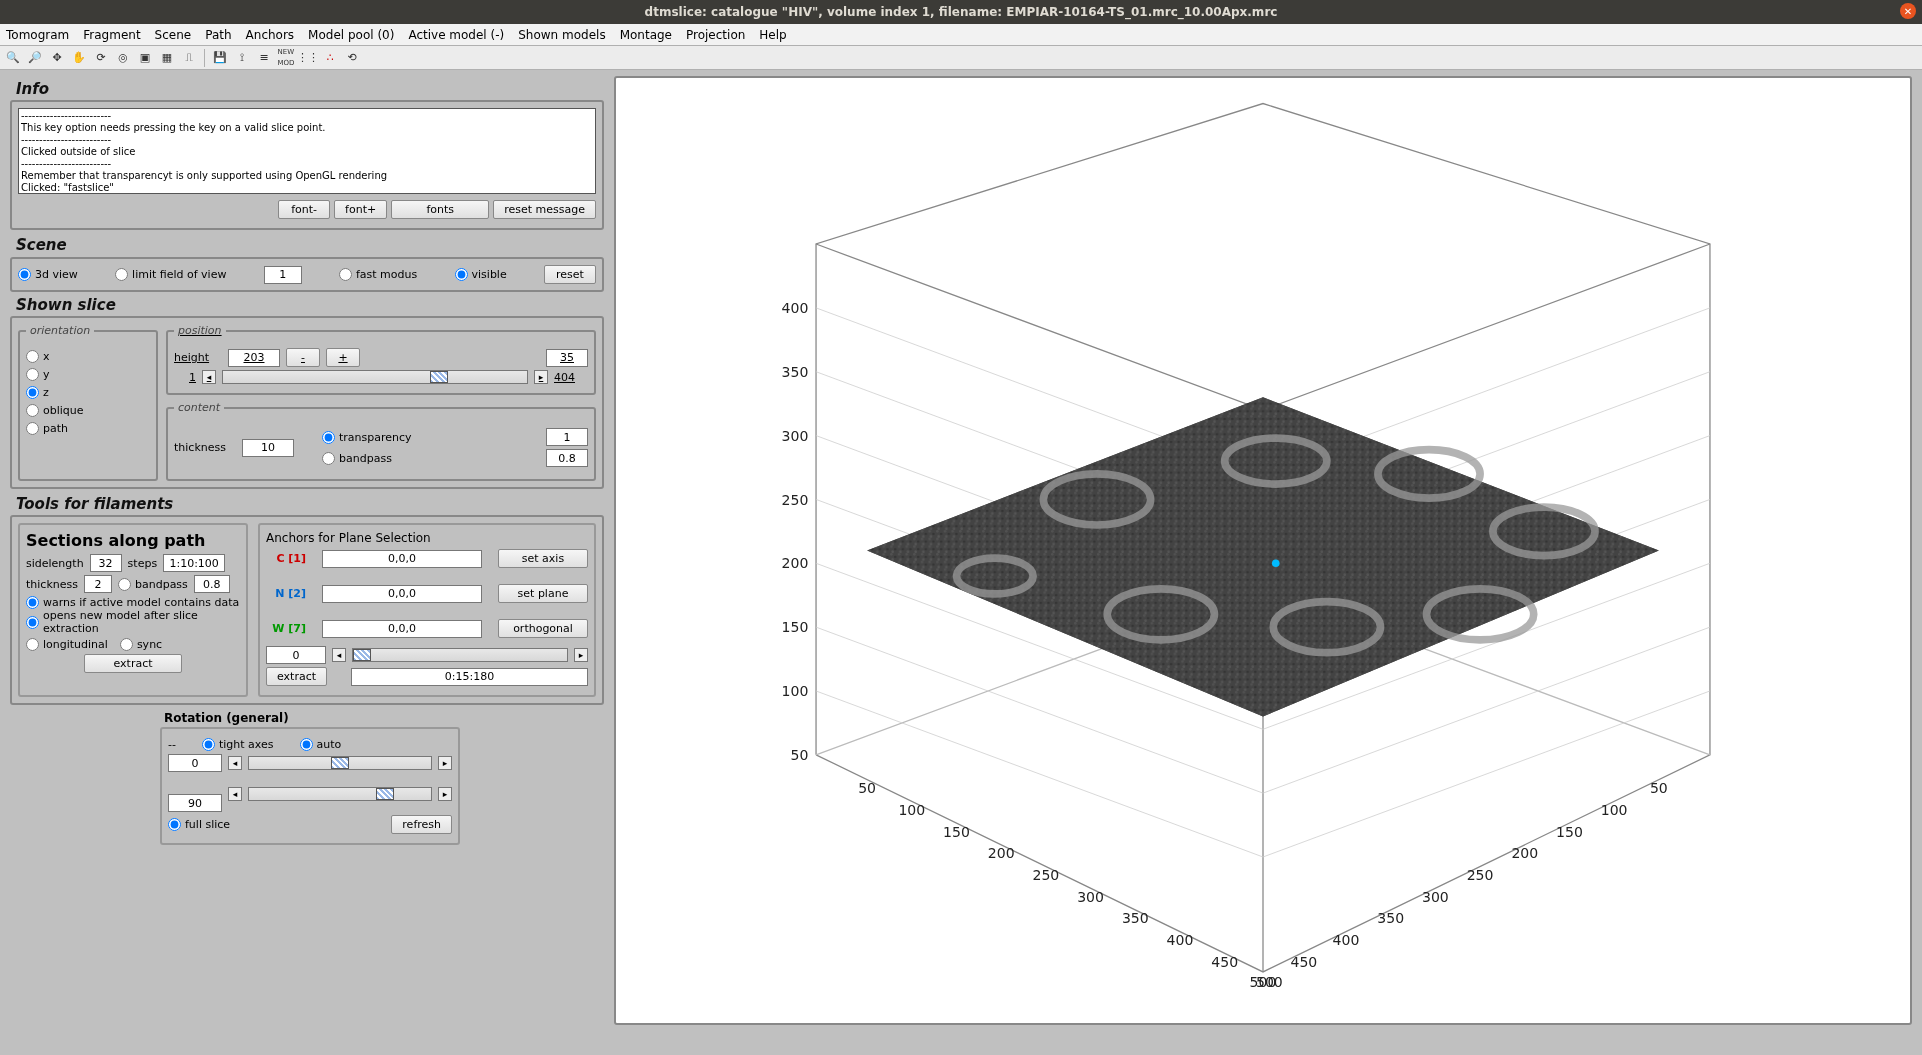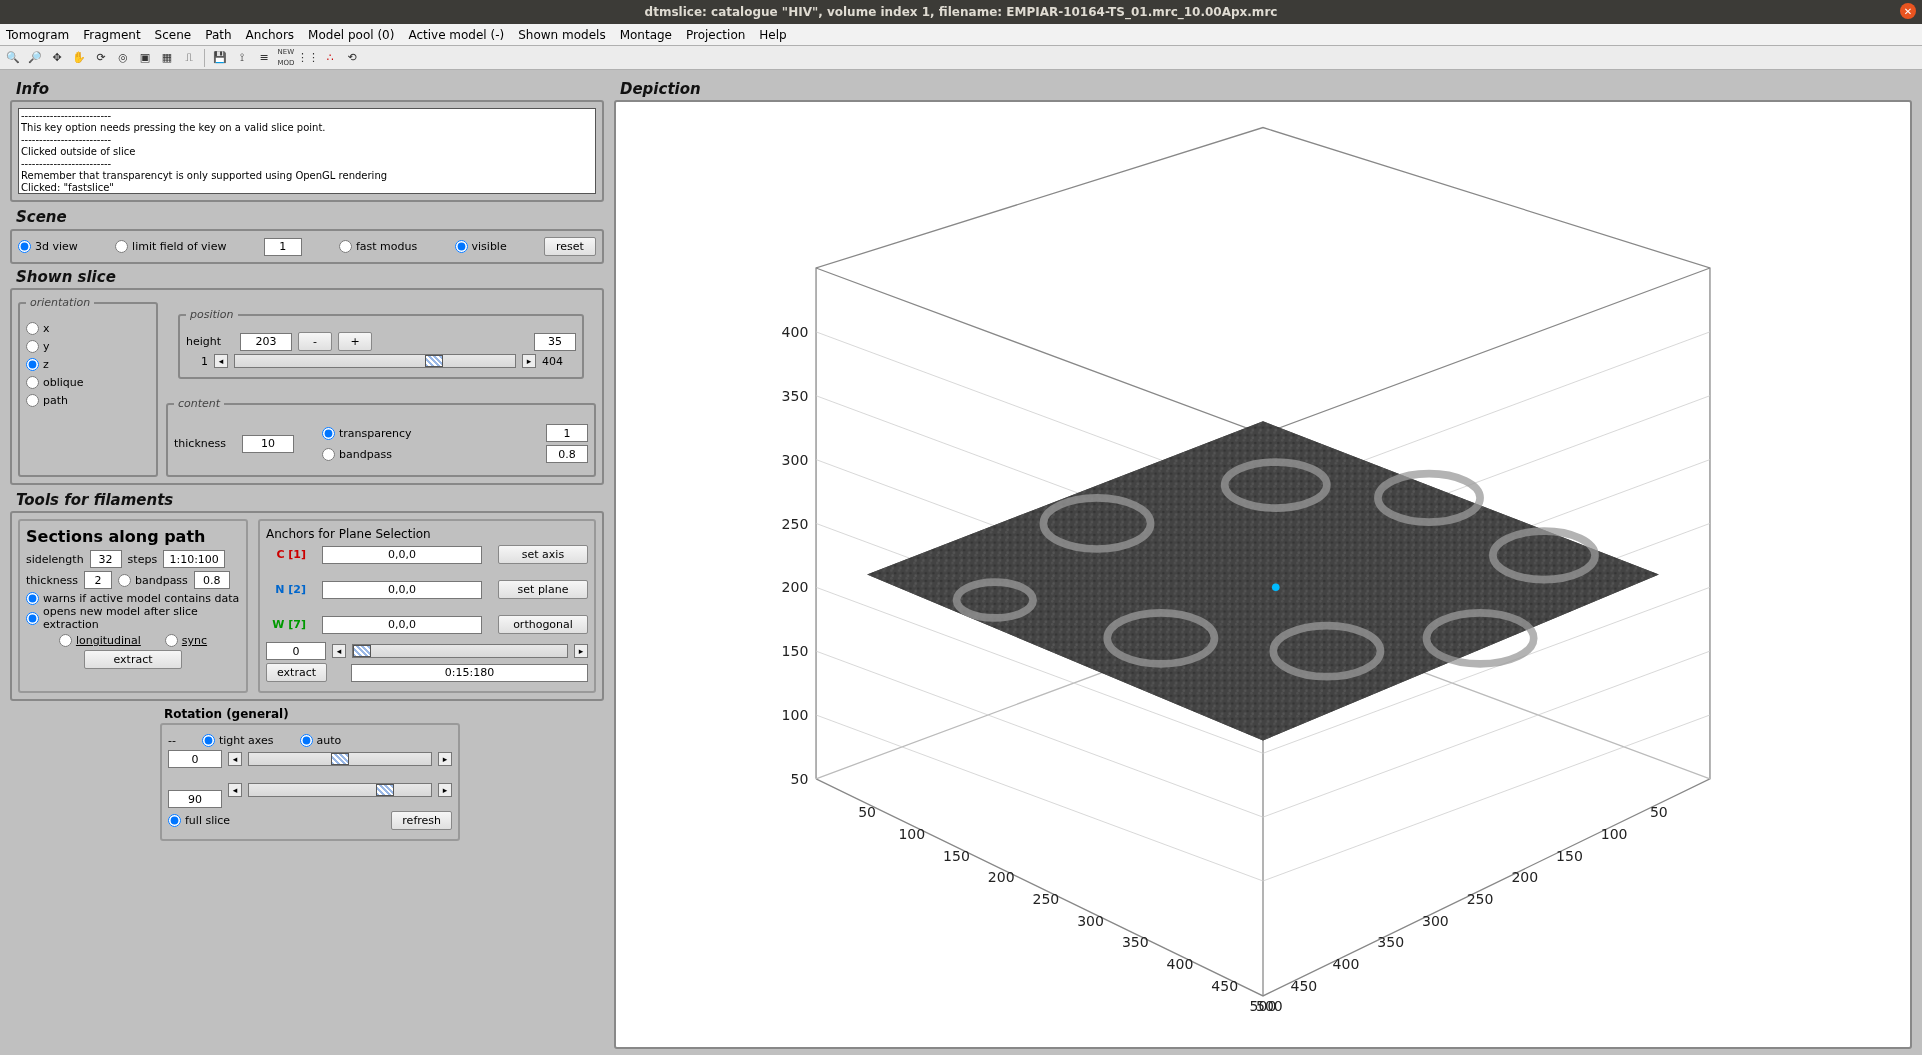--- a/index.html
+++ b/index.html
@@ -97,20 +97,26 @@
     <div class="panel">
       <div class="info-list">
         <div>-------------------------</div>
         <div>This key option needs pressing the key on a valid slice point.</div>
         <div>-------------------------</div>
         <div>Clicked outside of slice</div>
         <div>-------------------------</div>
         <div>Remember that transparencyt is only supported using OpenGL rendering</div>
         <div>Clicked: "fastslice"</div>
 
+      </div>
+      <div class="row" style="justify-content:flex-end; margin-top:6px; gap:4px;">
+        <button class="btn">font-</button>
+        <button class="btn">font+</button>
+        <button class="btn wide">fonts</button>
+        <button class="btn wide">reset message</button>
       </div>
     </div>
 
     <div class="section-title">Scene</div>
     <div class="panel row" style="justify-content:space-between;">
       <label class="rd">
           <input type="radio" checked="" style="">
           <span>3d view</span>
         </label>
       <label class="rd">
@@ -148,21 +154,21 @@
         <label class="rd" style="margin:5px 0;">
             <input type="radio" name="or" style="">
             <span>oblique</span>
           </label>
         <label class="rd" style="margin:5px 0;">
             <input type="radio" name="or" style="">
             <span>path</span>
           </label>
       </fieldset>
       <div style="flex:1; display:flex; flex-direction:column; gap:6px;">
-        <fieldset class="panel" style="margin:12px;">
+        <fieldset class="panel" style="margin:0;text-decoration:underline;">
           <legend>position</legend>
           <div class="row">
             <span style="width:48px;">height</span>
             <input class="field" style="width: 52px;" value="203">
             <button class="btn sm">-</button>
             <button class="btn sm">+</button>
             <span style="flex:1"></span>
             <input class="field" style="width: 42px;" value="35">
           </div>
           <div class="row">
@@ -222,21 +228,21 @@
           <input class="field" style="width: 36px;" value="0.8">
         </div>
         <label class="rd">
             <input type="radio" checked="" style="">
             <span>warns if active model contains data</span>
           </label>
         <label class="rd">
             <input type="radio" checked="" style="">
             <span>opens new model after slice extraction</span>
           </label>
-        <div class="row" style="justify-content:center;gap:24px;text-decoration:underline;">
+        <div class="row" style="gap:12px;">
           <label class="rd">
               <input type="radio" style="">
               <span>longitudinal</span>
             </label>
           <label class="rd">
               <input type="radio" style="">
               <span>sync</span>
             </label>
         </div>
         <div class="row" style="justify-content:center;">
@@ -311,21 +317,20 @@
               <span>full slice</span>
             </label>
           <button class="btn">refresh</button>
         </div>
       </div>
     </div>
 
   </div>
 
   <div class="right-col">
-    <div class="section-title">Depiction</div>
     <div class="depiction-area" style="height:calc(100% - 24px);">
       <svg class="plot3d" viewBox="0 0 860 740">
 
         <g stroke="#888" stroke-width="1" fill="none">
           <polyline points="80,530 430,700 780,530 780,130 430,20 80,130 80,530"></polyline>
           <polyline points="80,130 430,260 780,130"></polyline>
           <polyline points="430,260 430,700"></polyline>
           <polyline points="80,530 430,400 780,530" stroke="#bbb"></polyline>
         </g>
 

